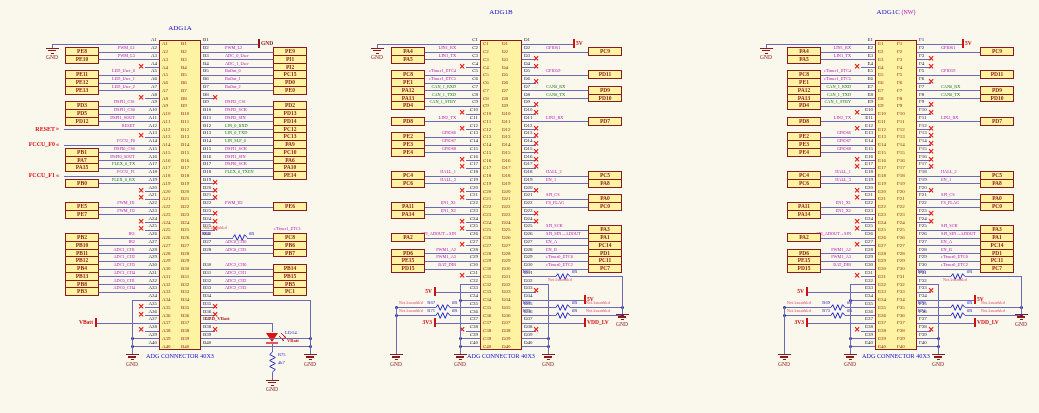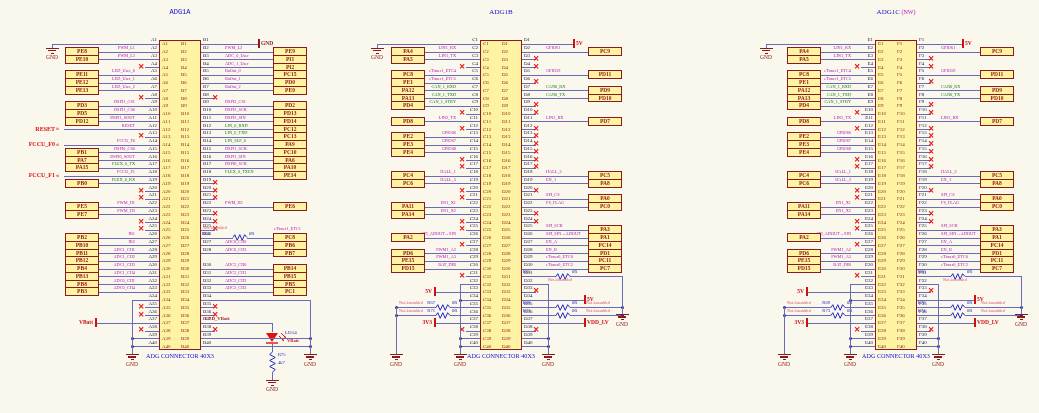--- a/index.html
+++ b/index.html
@@ -29,21 +29,21 @@
   .blu{position:absolute;font-size:4.6px;color:#2328c8;white-space:nowrap;line-height:1;}
   .na{position:absolute;font-size:3.9px;color:#d84a6a;white-space:nowrap;line-height:1;}
   .dot{position:absolute;width:3px;height:3px;border-radius:50%;background:#2a2a90;}
   svg{position:absolute;overflow:visible;}
 </style>
 </head>
 <body>
 
 <div id="sheet">
     <div class="abs" style="left: 0px; top: 0px;"></div>
-    <div class="ttl" style="left: 120px; top: 9px; width: 120px; font-family: Liberation Mono, monospace;">ADG1A</div>
+    <div class="ttl" style="left: 120px; top: 25px; width: 120px;">ADG1A</div>
     <div class="body" style="left: 159px; top: 40px; width: 42px; height: 310px;"></div>
     <div class="ftr" style="left: 110px; top: 353px; width: 140px;">ADG CONNECTOR 40X3</div>
     <div class="pname" style="left: 162px; top: 41.25px;">A1</div>
     <div class="pname" style="left: 181px; top: 41.25px;">B1</div>
     <div class="pnum" style="left: 136px; top: 37.45px; width: 21px; text-align: right;">A1</div>
     <div class="w" style="left: 52px; top: 43.85px; width: 107px;"></div>
     <div class="vw" style="left: 52px; top: 43.85px; height: 4px;"></div>
     <div class="gbar" style="left: 45.5px; top: 47.85px; width: 13px;"></div>
     <div class="gbar" style="left: 48px; top: 50.25px; width: 8px;"></div>
     <div class="gbar" style="left: 50.5px; top: 52.65px; width: 3px;"></div>

